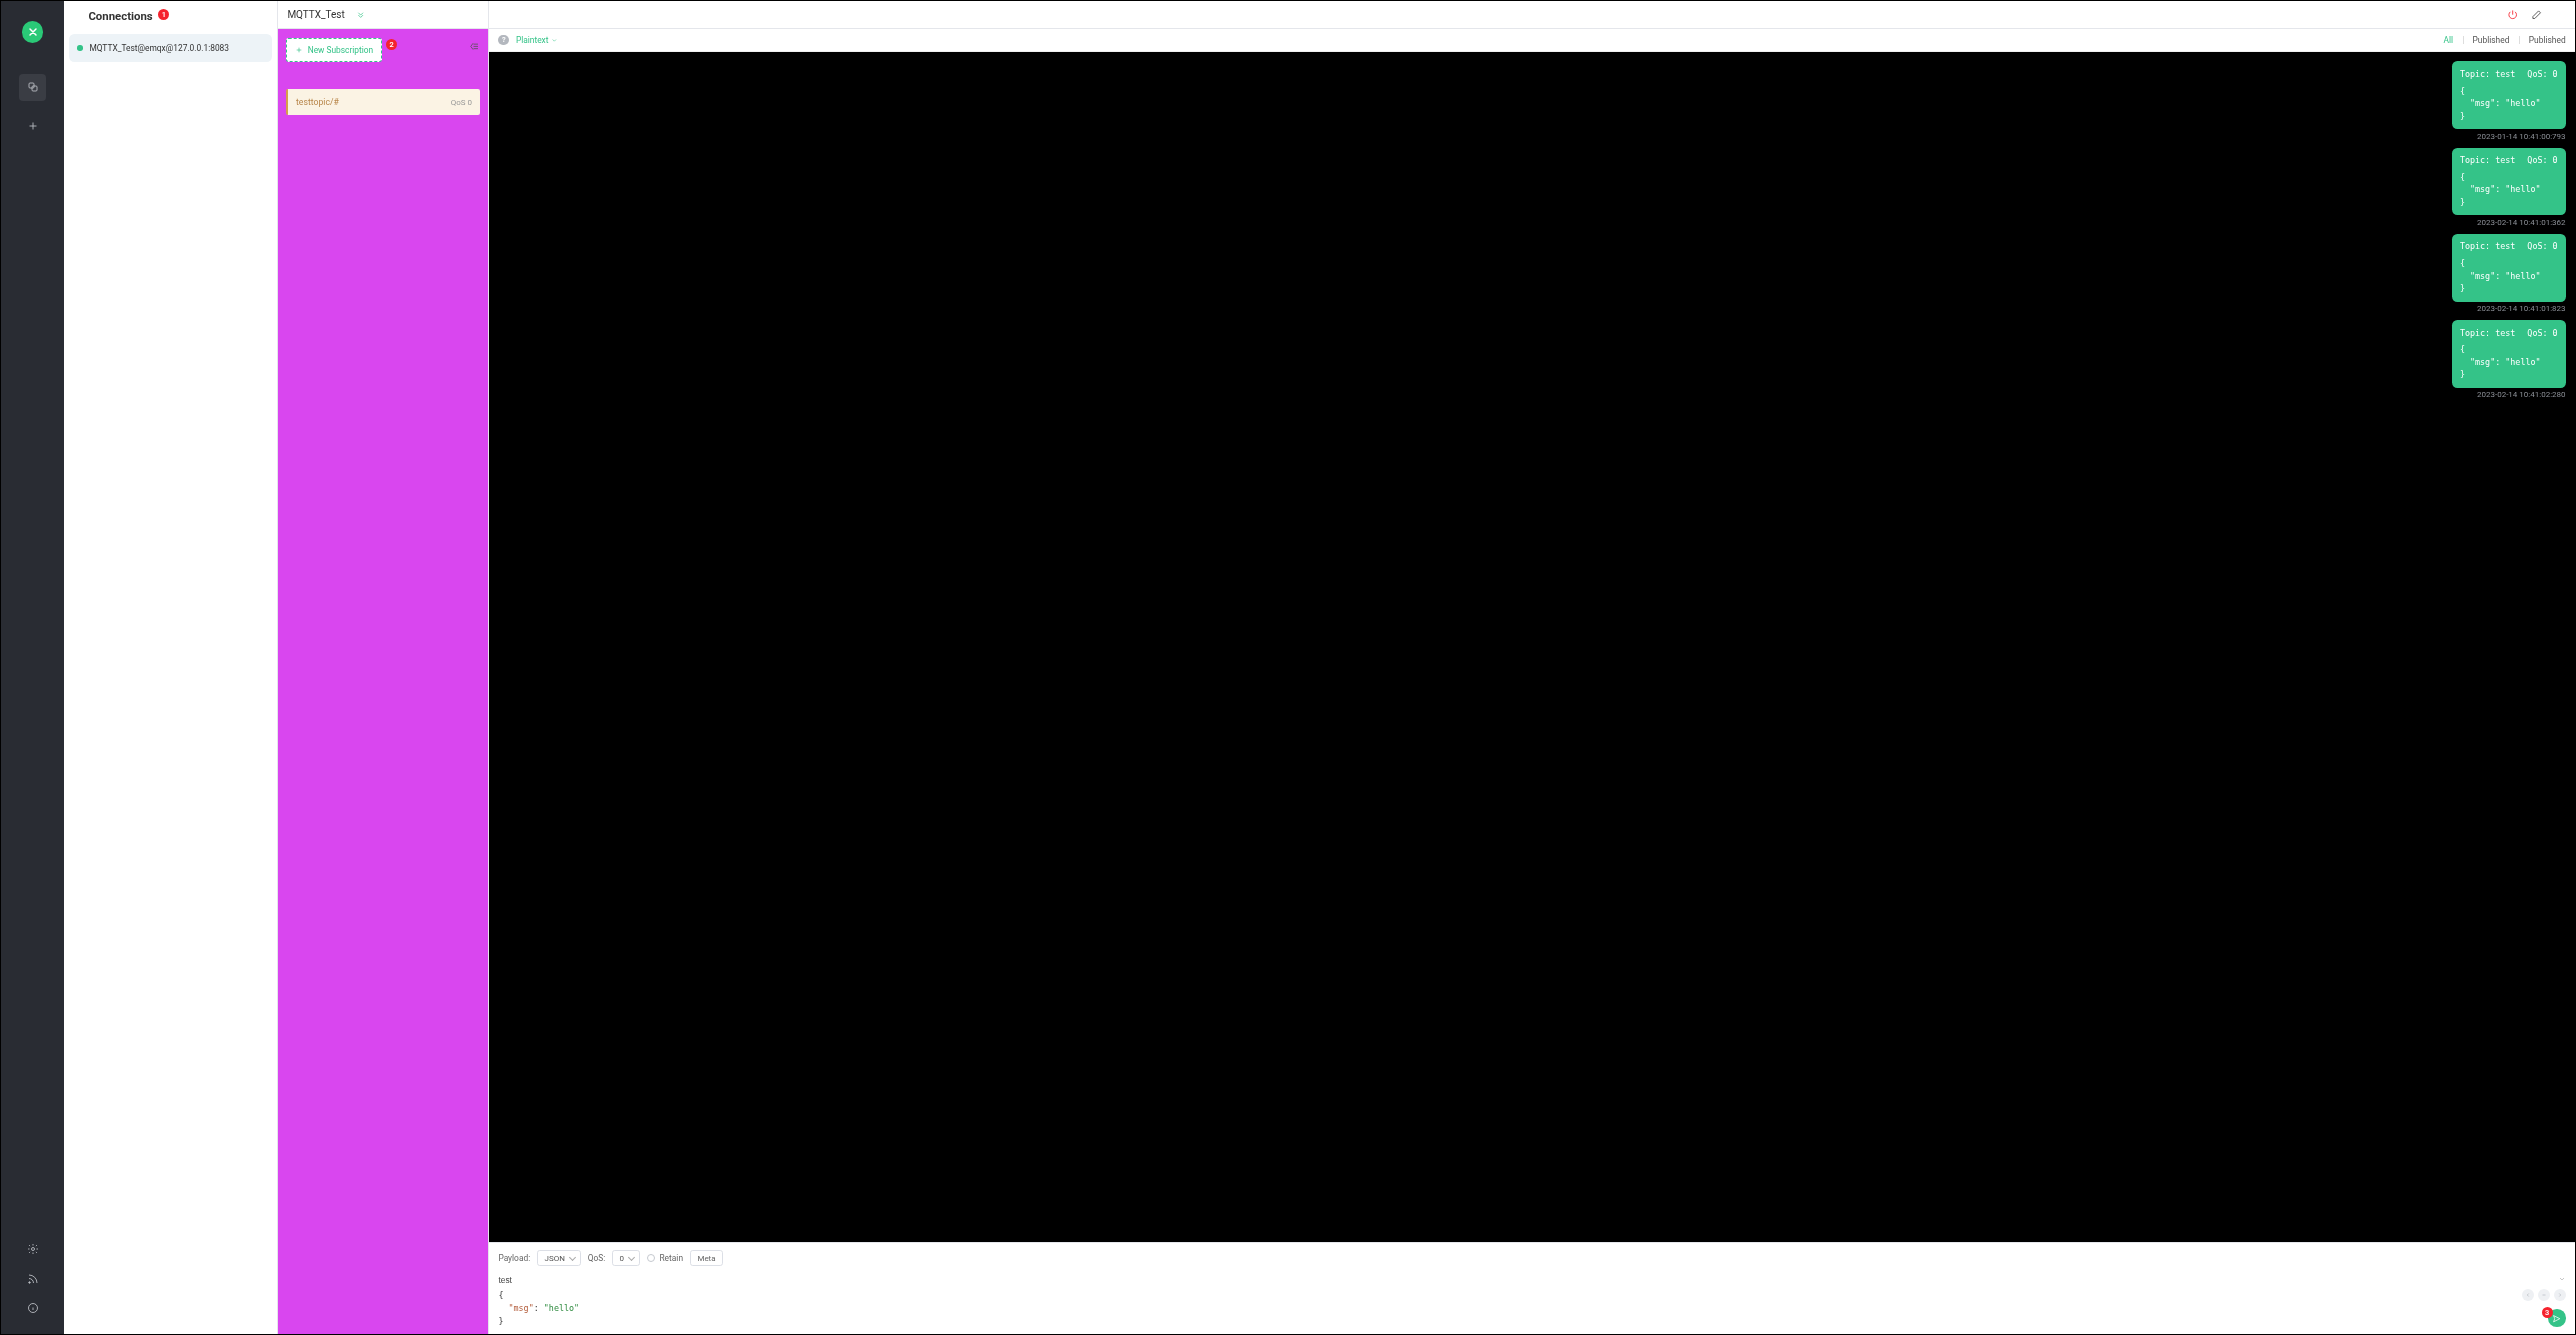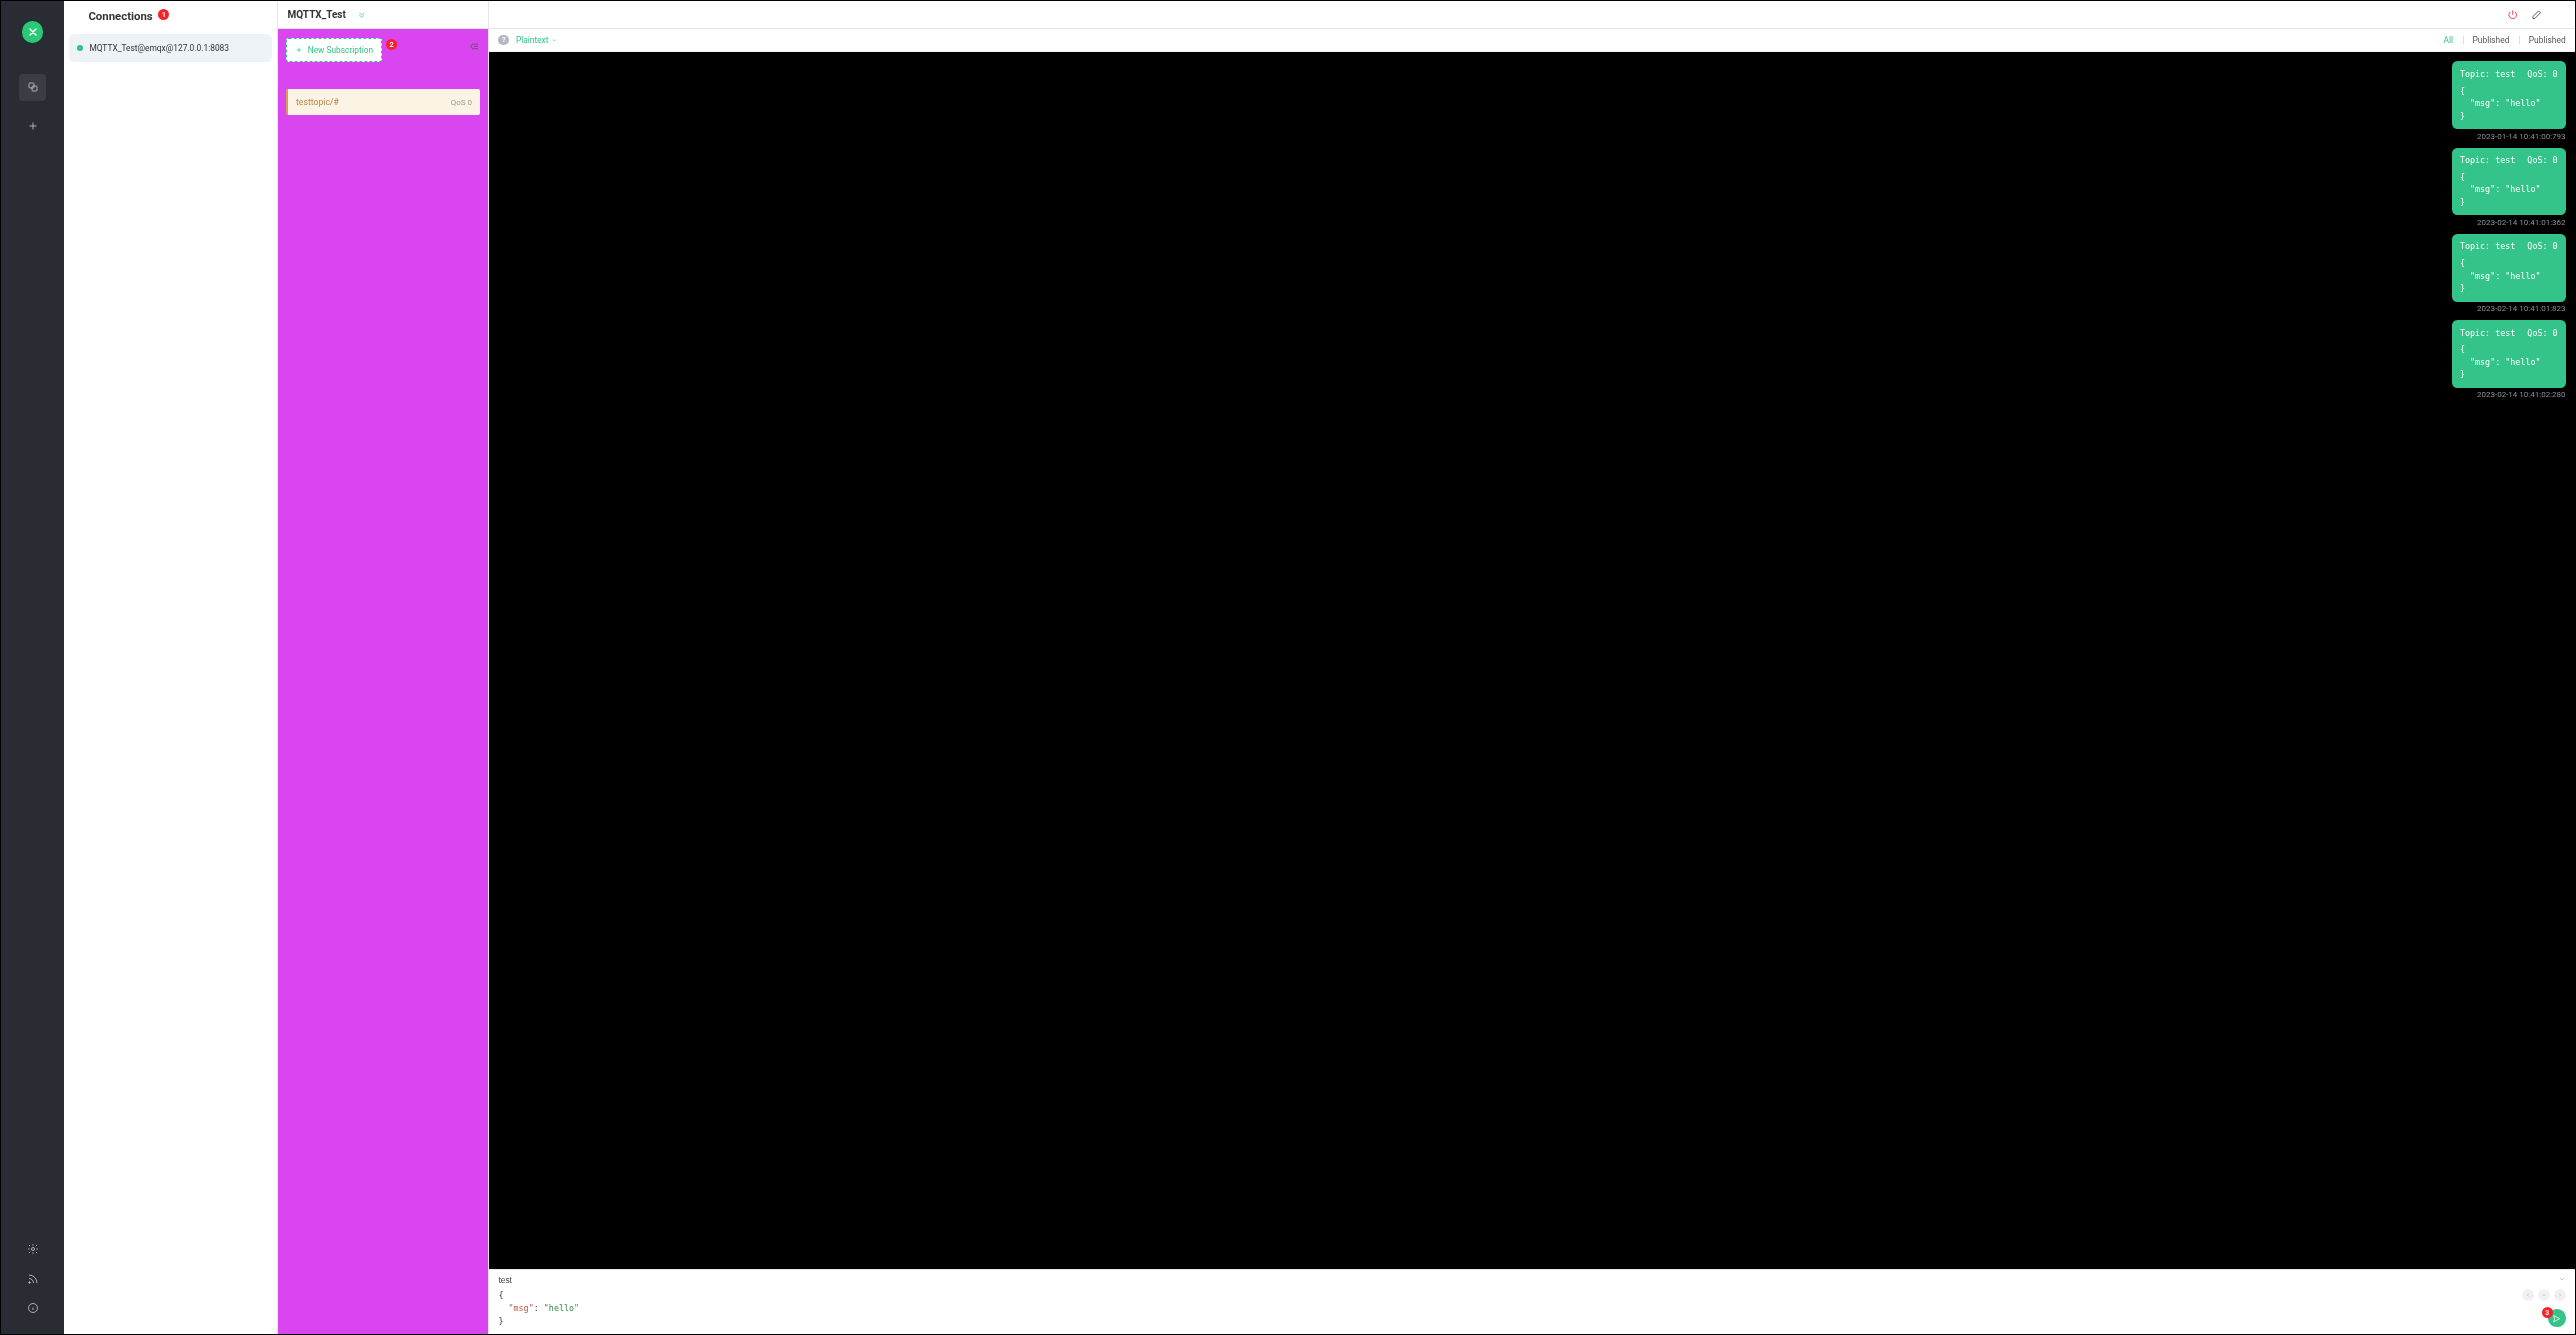--- a/index.html
+++ b/index.html
@@ -22,21 +22,21 @@
   .badge-red { min-width: 11.4px; height: 11.4px; border-radius: 50%; background: #f5222d; color: #fff; font-size: 7.4px; font-weight: 600; display: inline-flex; align-items: center; justify-content: center; margin-left: 5.4px; padding: 0 2.7px; }
   .conn-item { margin: 4px 5.4px; padding: 9.4px 8px; border-radius: 5.4px; background: #edf3f7; display: flex; align-items: center; cursor: pointer; font-size: 8.4px; }
   .dot { width: 5.4px; height: 5.4px; border-radius: 50%; background: #34c388; margin-right: 6.7px; }
 
   
   .col-subs { width: 211px; border-right: 0.7px solid #e4e6eb; display: flex; flex-direction: column; background: #d946ef; }
 
   
   .top-header { height: 28px; border-bottom: 0.7px solid #e4e6eb; display: flex; align-items: center; background: #fff; padding: 0 9.4px; }
   .top-header.right-actions { justify-content: flex-end; gap: 12px; }
-  .top-header .conn-title { font-weight: 700; font-size: 10px; margin-right: 11px; }
+  .top-header .conn-title { font-weight: 400; font-size: 10px; margin-right: 11px; }
   .top-header svg { stroke-width: 1.8; fill: none; }
   .icon-btn { cursor: pointer; display: inline-flex; }
 
   .subs-body { padding: 9.4px 8px; position: relative; }
   .new-sub-btn { border: 0.7px dashed #34c388; color: #34c388; border-radius: 2.7px; padding: 6px 8px; display: inline-flex; align-items: center; gap: 4.7px; font-size: 8.4px; cursor: pointer; background: #fff; position: relative; }
   .new-sub-btn .badge-red { position: absolute; right: -16px; top: -0.7px; }
   .collapse-icon { position: absolute; right: 8px; top: 12px; cursor: pointer; }
   .collapse-icon svg { stroke: #555; }
 
   .sub-row { margin-top: 27px; background: #fbf3e4; border-left: 2.7px solid #d5a04a; border-radius: 2px; padding: 8px 8px; display: flex; justify-content: space-between; align-items: center; font-size: 8.7px; color: #b8864a; }
@@ -263,20 +263,35 @@
               </div>
               <pre>{
   "msg": "hello"
 }</pre>
             </div>
             <div class="timestamp">2023-02-14 10:41:02:280</div>
           </div>
         </div>
 
       <div class="publish">
+        <div class="pub-row1">
+          <span class="lbl">Payload:</span>
+          <span class="select">
+              <span>JSON</span>
+            </span>
+          <span class="lbl">QoS:</span>
+          <span class="select">
+              <span>0</span>
+            </span>
+          <span class="retain">
+            <span class="radio"></span>
+            <span>Retain</span>
+          </span>
+          <span class="meta-btn">Meta</span>
+        </div>
         <div class="pub-topic">
           <input value="test" style="">
           <span class="caret">
             <svg width="8" height="8" viewBox="0 0 24 24" stroke="#aaa" fill="none" stroke-width="2">
                 <path d="M6 9l6 6 6-6"></path>
               </svg>
           </span>
         </div>
         <div class="pub-editor">
           <pre>{

